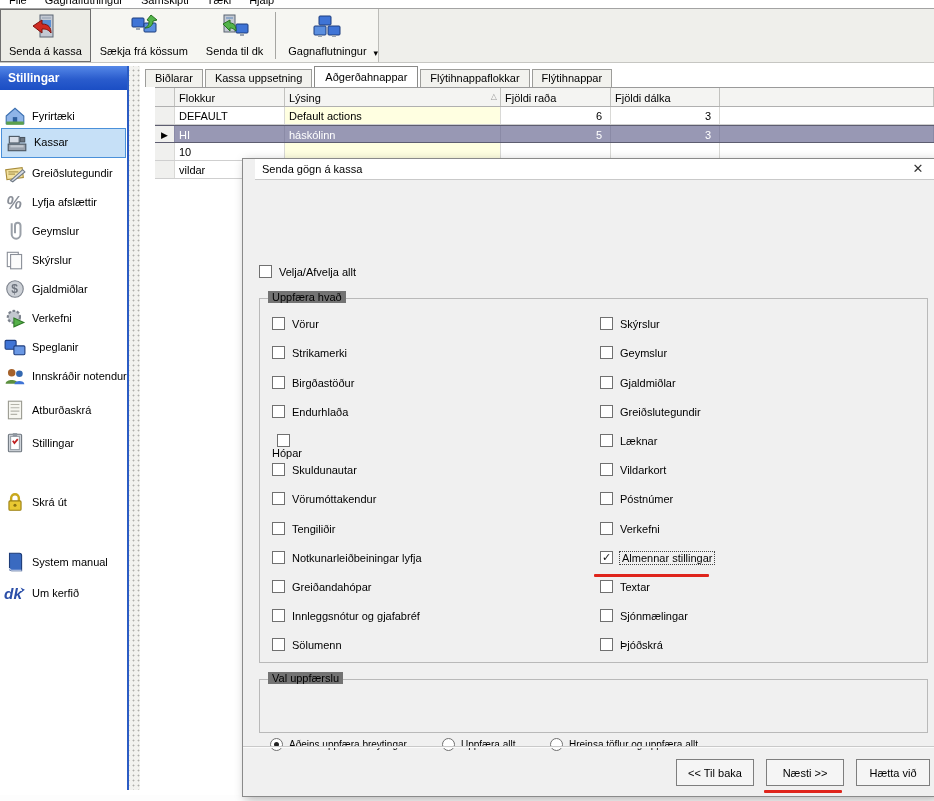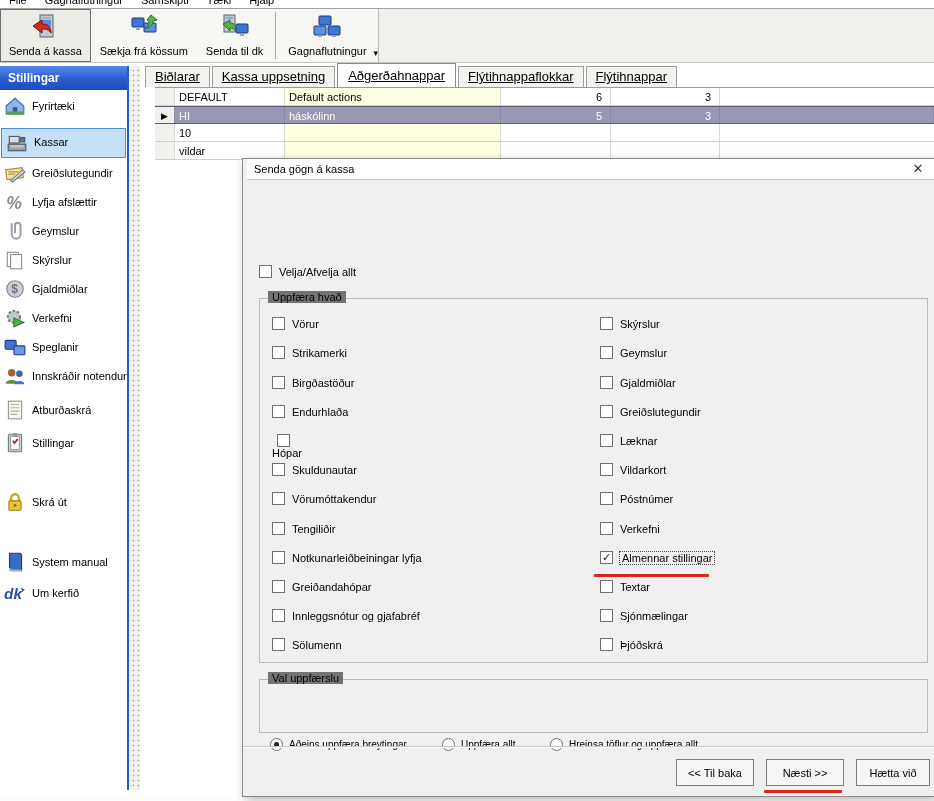--- a/index.html
+++ b/index.html
@@ -31,41 +31,41 @@
   .sb-item.selected{left:1px;width:123px;background:#c6e0f7;border:1px solid #4a90d9;}
   .sb-item.selected .lbl{top:7px;}
   
   .splitter{position:absolute;left:129px;top:66px;width:11px;height:724px;background:#f2f2ef;
             background-image:radial-gradient(#adadaa 26%,transparent 30%);background-size:5px 5px;
             background-position:2px 2px;}
   
   .main{position:absolute;left:140px;top:66px;width:794px;height:724px;background:#fff;}
   .tabstrip{position:absolute;left:5px;top:0;height:21px;display:flex;align-items:flex-end;}
   .tab{padding:2px 9px 3px;margin-right:2px;background:#f2f2ee;border:1px solid #9d9d9a;
-       border-bottom:none;font-size:13px;white-space:nowrap;text-decoration:underline;}
+       border-bottom:none;font-size:11px;white-space:nowrap;}
   .tab.active{background:#fff;padding:4px 10px 4px;position:relative;z-index:3;border-color:#8a8a88;}
   .tbl{position:absolute;left:15px;top:21px;width:779px;border-top:1px solid #9a9a9a;}
   .trow{display:flex;height:17px;border-bottom:1px solid #cfcfcf;background:#fff;}
   .trow.hdr{height:18px;background:#f4f4f2;border-bottom:1px solid #b0b0b0;}
   .tc{border-right:1px solid #d9d9d6;padding:1px 4px 0;font-size:11px;white-space:nowrap;
       overflow:hidden;display:flex;align-items:center;}
   .hdr .tc{border-right:1px solid #c2c2bf;position:relative;}
   .c-mark{width:11px;background:#f0f0ee;justify-content:center;padding:1px 4px 0;}
   .c1{width:101px;} .c2{width:207px;} .c3{width:97px;justify-content:flex-end;padding-right:8px;}
   .c4{width:96px;justify-content:flex-end;padding-right:8px;} .cf{flex:1;border-right:none;}
   .cell-yellow{background:#ffffe1;}
   .trow.sel{background:#9898b4;color:#fff;border-top:1px solid #5d5d70;border-bottom:1px solid #5d5d70;height:16px;}
   .trow.sel .tc{border-right:1px solid #8a8aa6;}
   .trow.sel .c-mark{background:#f0f0ee;color:#000;}
   .sortglyph{position:absolute;right:3px;top:4px;font-size:8px;color:#9a9a9a;}
   .marker{font-size:9px;}
   
   .dialog{position:absolute;left:242px;top:158px;width:692px;height:637px;background:#f0f0f0;
           border:1px solid #8a8a8a;box-shadow:3px 3px 10px rgba(0,0,0,.28);z-index:10;}
-  .dlg-titlebar{position:absolute;left:4px;top:0;right:0;height:20px;background:#fff;
+  .dlg-titlebar{position:absolute;left:12px;top:0;right:0;height:20px;background:#fff;
                 border-bottom:1px solid #c9c9c9;}
   .dlg-title{position:absolute;left:7px;top:4px;font-size:11px;}
   .dlg-close{position:absolute;right:9px;top:2px;width:16px;height:16px;font-size:13px;color:#333;
              text-align:center;line-height:16px;cursor:default;}
   .dlg-header{position:absolute;left:0;top:21px;right:0;height:70px;background:#fff;
               border-bottom:1px solid #a9a9a9;}
   .dlg-heading{position:absolute;left:16px;top:9px;font-weight:bold;font-size:11px;}
   .dlg-sub{position:absolute;left:27px;top:27px;font-size:11px;}
   .dlg-icon{position:absolute;right:9px;top:3px;}
   .chk{position:absolute;display:flex;align-items:center;font-size:11px;white-space:nowrap;}
@@ -148,21 +148,21 @@
     </span>
     <span class="lbl">Gagnaflutningur</span>
   </div>
   <div class="ddarrow">▾</div>
   <div class="tend"></div>
 </div>
 
 <div class="sidebar">
   <div class="sb-header">Stillingar</div>
 
-  <div class="sb-item" style="top:26px;padding-left:6px;">
+  <div class="sb-item" style="top:36px;padding-left:6px;">
     <span class="icon"><svg width="22" height="22" viewBox="0 0 20 20">
           <path d="M2 10 L10 3 L18 10 V17 H2 Z" fill="#8fb4e8" stroke="#3b6fb0"></path>
           <rect x="8" y="11" width="4" height="6" fill="#2f5f9e"></rect>
           <rect x="2" y="15" width="16" height="3" fill="#5ba04e"></rect>
         </svg></span>
     <span class="lbl">Fyrirtæki</span>
   </div>
   <div class="sb-item selected" style="top:62px;">
     <span class="icon"><svg width="22" height="22" viewBox="0 0 20 20">
           <rect x="2" y="11" width="16" height="6" fill="#9aa2ad" stroke="#4a5560"></rect>
@@ -274,20 +274,31 @@
 <div class="main">
   <div class="tabstrip">
     <div class="tab">Biðlarar</div>
     <div class="tab">Kassa uppsetning</div>
     <div class="tab active">Aðgerðahnappar</div>
     <div class="tab">Flýtihnappaflokkar</div>
     <div class="tab">Flýtihnappar</div>
   </div>
 
   <div class="tbl">
+    <div class="trow hdr">
+      <div class="tc c-mark"></div>
+      <div class="tc c1">Flokkur</div>
+      <div class="tc c2">
+          <span>Lýsing</span>
+          <span class="sortglyph">△</span>
+        </div>
+      <div class="tc c3" style="justify-content:flex-start;">Fjöldi raða</div>
+      <div class="tc c4" style="justify-content:flex-start;">Fjöldi dálka</div>
+      <div class="tc cf"></div>
+    </div>
     <div class="trow">
       <div class="tc c-mark"></div>
       <div class="tc c1">DEFAULT</div>
       <div class="tc c2 cell-yellow">Default actions</div>
       <div class="tc c3">6</div>
       <div class="tc c4">3</div>
       <div class="tc cf"></div>
     </div>
     <div class="trow sel">
       <div class="tc c-mark">

